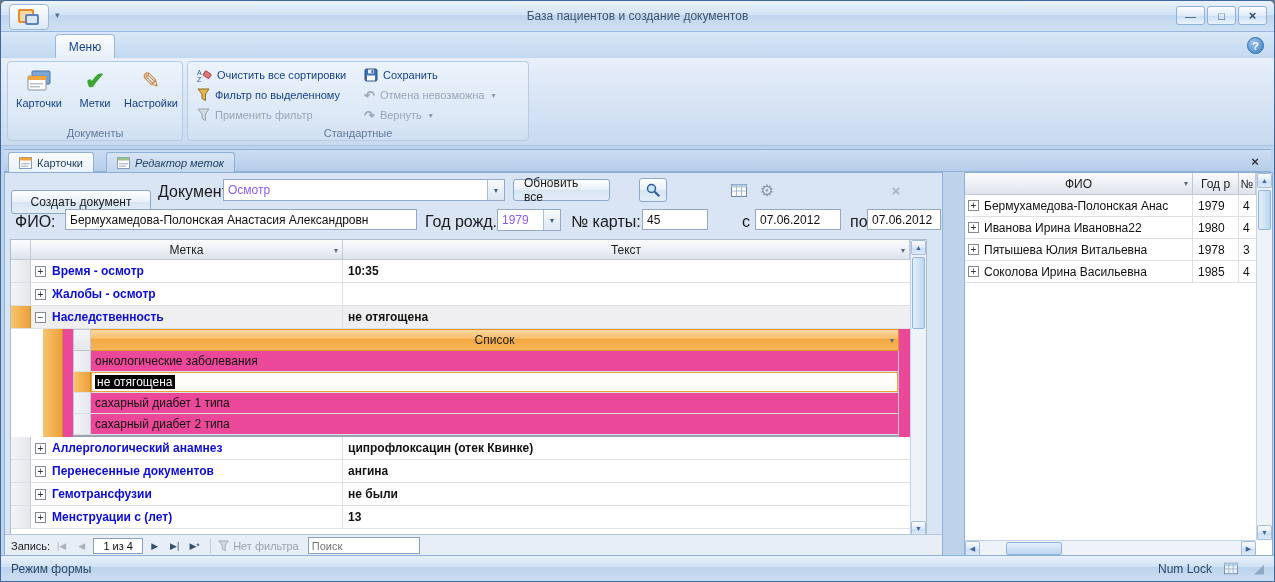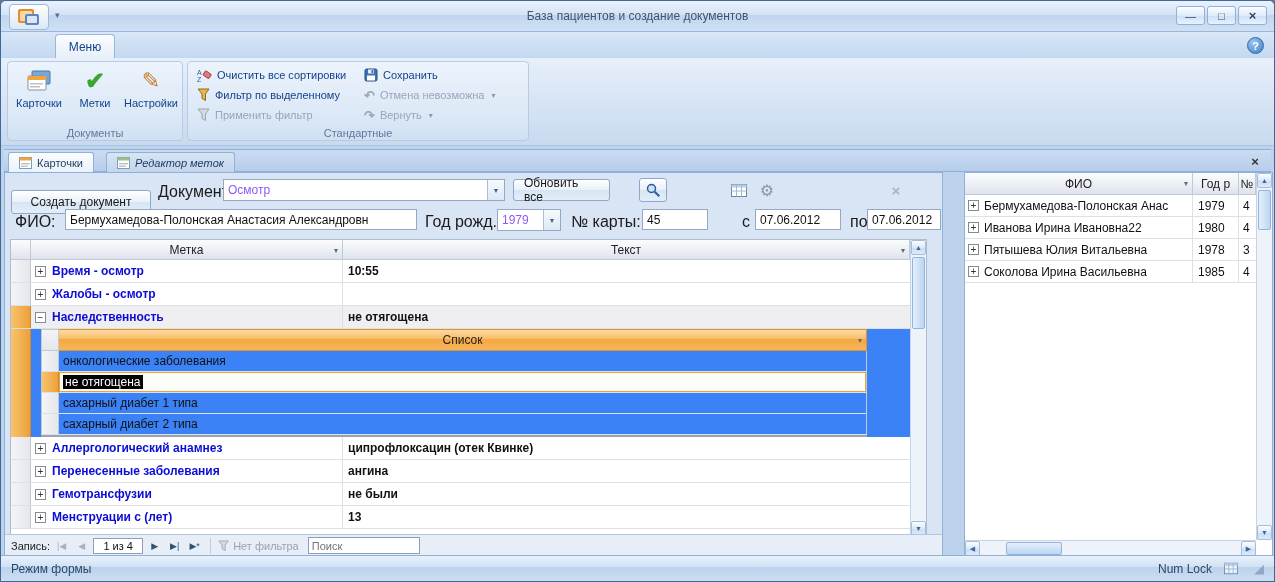--- a/index.html
+++ b/index.html
@@ -68,21 +68,21 @@
   .w-text{flex:1;}
   .grow{display:flex;height:23px;border-bottom:1px solid #dde1e6;background:#fff;}
   .grow.shaded{background:#efeff1;}
   .gsel{width:20px;background:linear-gradient(90deg,#f3f4f6,#e4e7ec);border-right:1px solid #c3c9d4;cursor:default;}
   .gsel.orange{background:linear-gradient(90deg,#f7c46c,#eda03a);border-right:1px solid #cf8a25;}
   .gcell-label{width:312px;border-right:1px solid #dde1e6;display:flex;align-items:center;padding-left:4px;gap:6px;overflow:hidden;}
   .gcell-text{flex:1;display:flex;align-items:center;padding-left:5px;font-weight:bold;color:#111;overflow:hidden;white-space:nowrap;}
   .rowlabel{color:#0c0cd6;font-weight:bold;white-space:nowrap;}
   .xp{width:11px;height:11px;flex:0 0 11px;border:1px solid #848b94;background:#fff;color:#333;font-size:10px;line-height:9px;text-align:center;cursor:default;}
   
-  .subwrap{display:flex;background:#3b82f6;}
+  .subwrap{display:flex;background:#ec4899;margin-left:32px;}
   .substrip{width:20px;background:linear-gradient(90deg,#f7c46c,#eda03a);border-right:1px solid #cf8a25;}
   .subspacer{width:10px;}
   .subtable{width:826px;border-bottom:2px solid #9aa3b0;}
   .shead{display:flex;height:22px;}
   .scorner{width:18px;background:linear-gradient(#f3f4f6,#e4e7ec);border:1px solid #c3c9d4;border-left:1px solid #c3c9d4;cursor:default;}
   .stitle{flex:1;background:linear-gradient(#fdd9a0,#f9bc67 45%,#f4a83f 46%,#f7b45c);border:1px solid #d8952f;border-left:none;display:flex;align-items:center;justify-content:center;font-size:12px;color:#222;position:relative;cursor:default;}
   .srow{display:flex;height:21px;}
   .ssel{width:18px;background:linear-gradient(90deg,#f3f4f6,#e4e7ec);border-right:1px solid #c3c9d4;border-bottom:1px solid #dde1e6;border-left:1px solid #c3c9d4;cursor:default;}
   .scell{flex:1;border-right:1px solid #c3c9d4;border-bottom:1px solid #dde1e6;display:flex;align-items:center;padding-left:4px;font-size:12px;color:#111;}
   .srow.current .ssel{background:linear-gradient(90deg,#f7c46c,#eda03a);border-right-color:#cf8a25;}
@@ -321,21 +321,21 @@
             <span class="sortarrow">▾</span>
           </div>
         </div>
 
         <div class="grow">
           <div class="gsel"></div>
           <div class="gcell-label">
               <span class="xp">+</span>
               <span class="rowlabel">Время - осмотр</span>
             </div>
-          <div class="gcell-text">10:55</div>
+          <div class="gcell-text">10:35</div>
         </div>
         <div class="grow">
           <div class="gsel"></div>
           <div class="gcell-label">
               <span class="xp">+</span>
               <span class="rowlabel">Жалобы - осмотр</span>
             </div>
         </div>
         <div class="grow shaded">
           <div class="gsel orange"></div>
@@ -383,21 +383,21 @@
           <div class="gcell-label">
               <span class="xp">+</span>
               <span class="rowlabel">Аллергологический анамнез</span>
             </div>
           <div class="gcell-text">ципрофлоксацин (отек Квинке)</div>
         </div>
         <div class="grow">
           <div class="gsel"></div>
           <div class="gcell-label">
               <span class="xp">+</span>
-              <span class="rowlabel">Перенесенные заболевания</span>
+              <span class="rowlabel">Перенесенные документов</span>
             </div>
           <div class="gcell-text">ангина</div>
         </div>
         <div class="grow">
           <div class="gsel"></div>
           <div class="gcell-label">
               <span class="xp">+</span>
               <span class="rowlabel">Гемотрансфузии</span>
             </div>
           <div class="gcell-text">не были</div>

